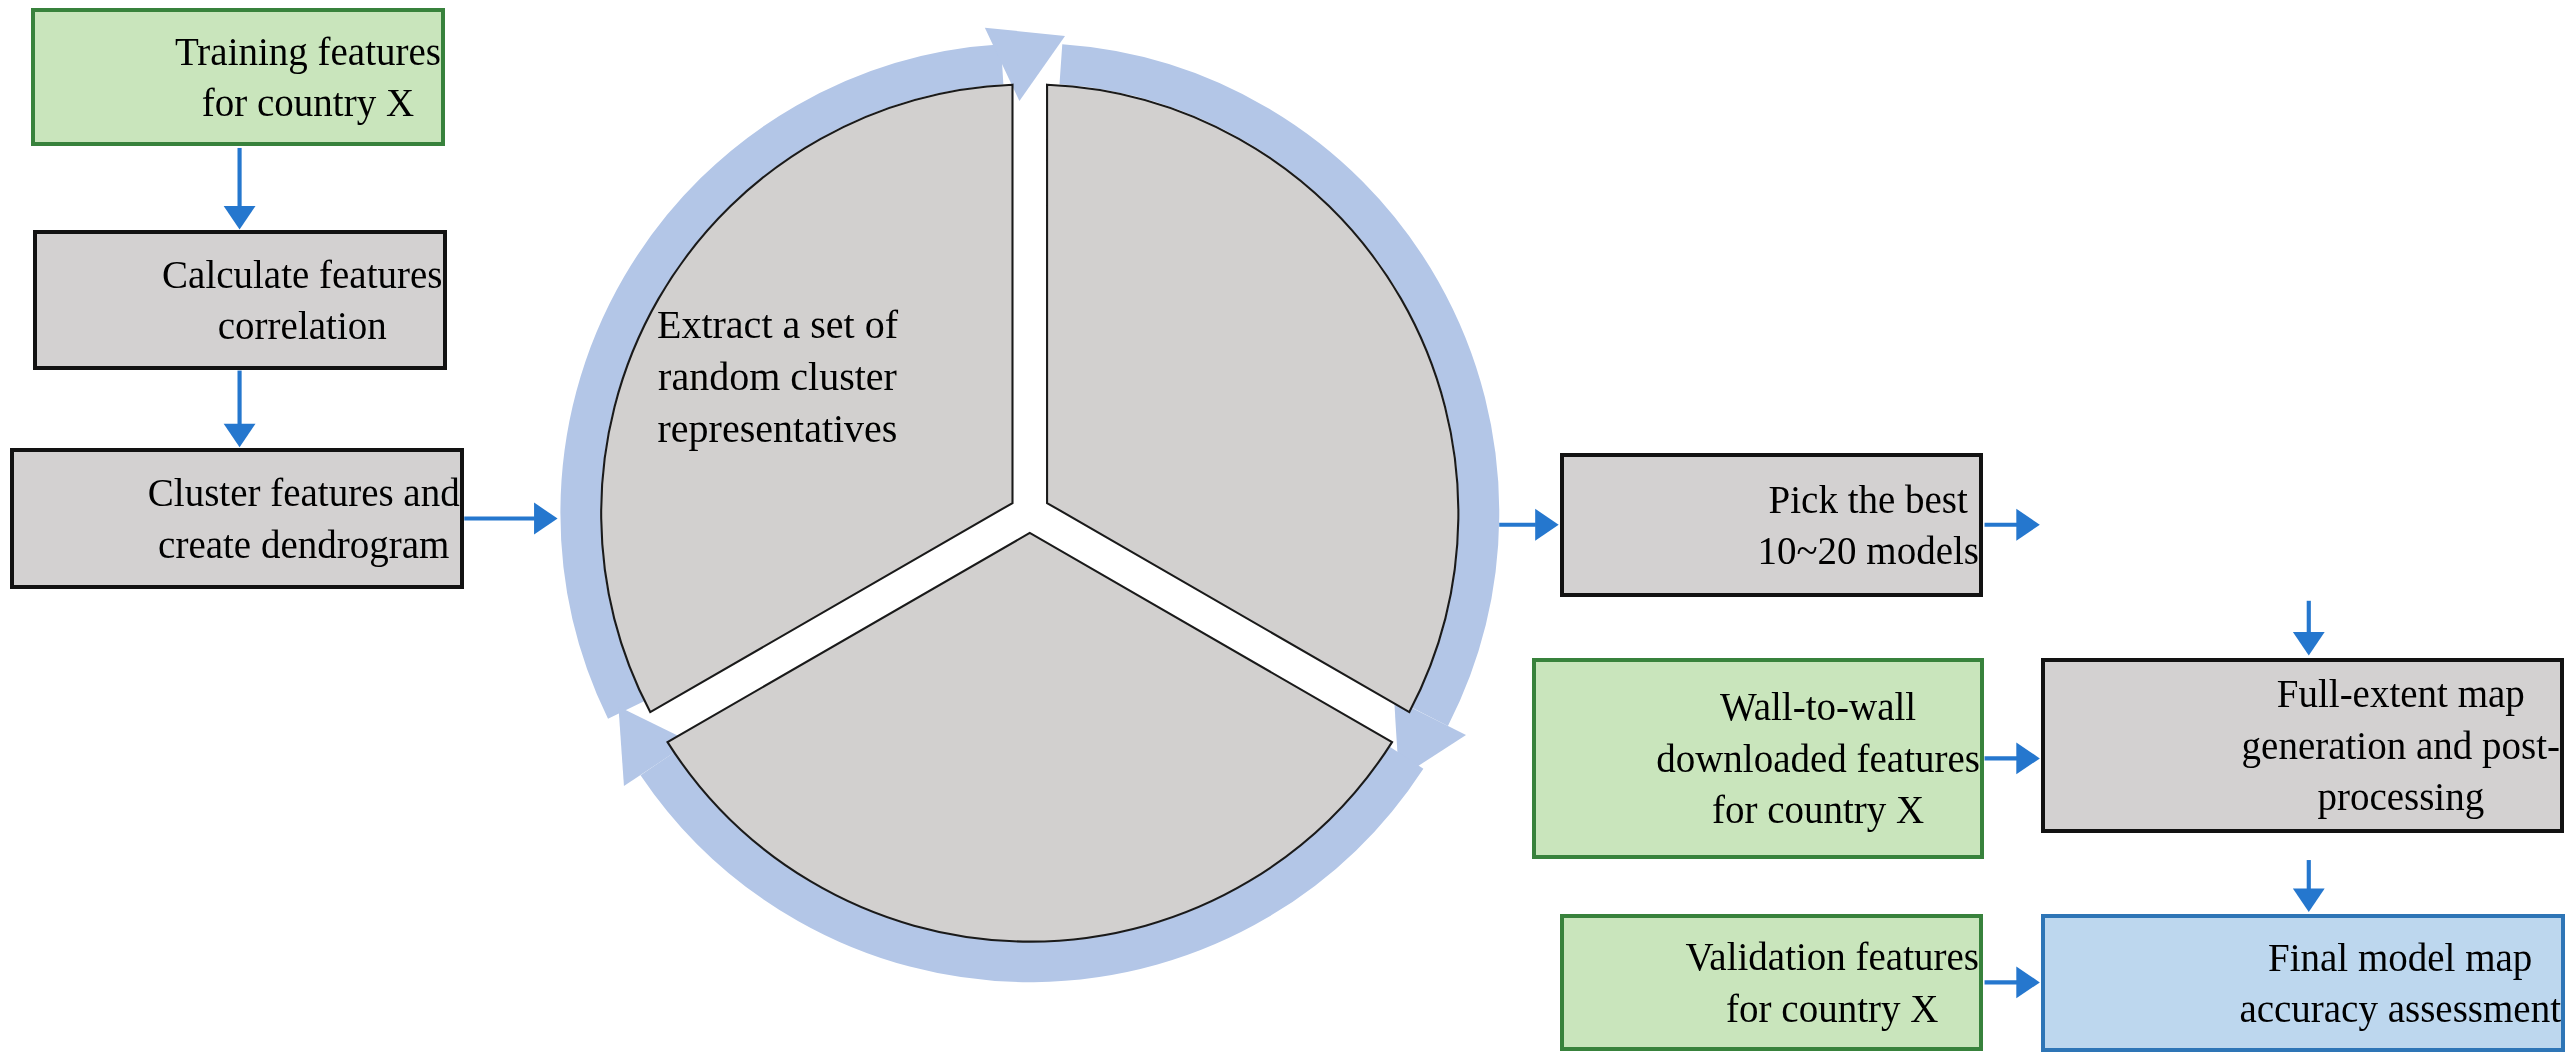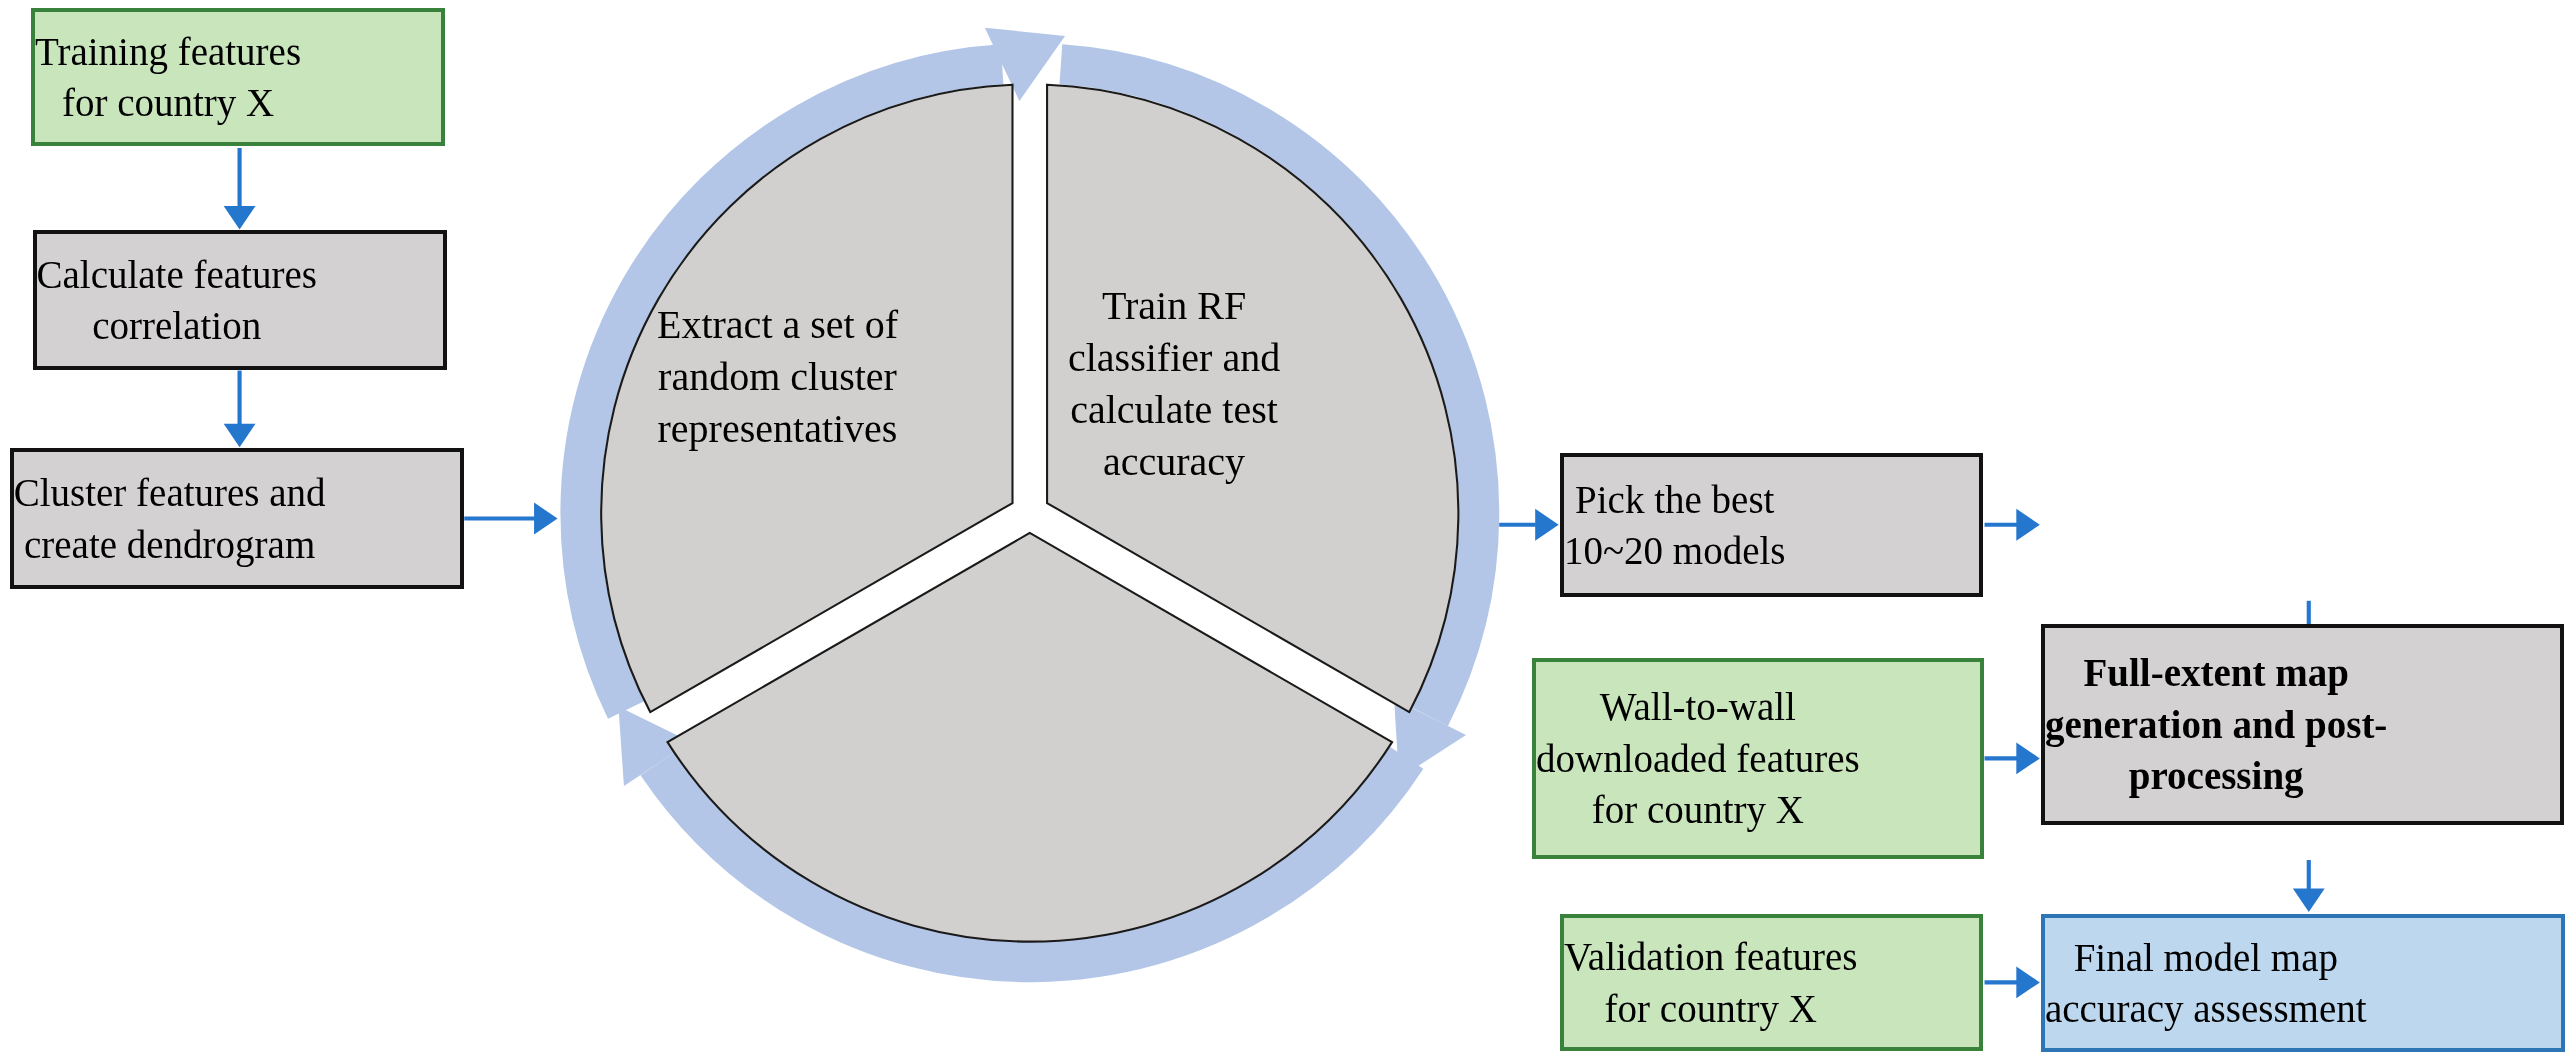--- a/index.html
+++ b/index.html
@@ -11,21 +11,21 @@
     font-family: "Liberation Serif", "DejaVu Serif", serif;
     color: var(--text, #000);
     overflow: hidden;
   }
   svg.layer { position: absolute; left: 0; top: 0; }
   .node {
     position: absolute;
     box-sizing: border-box;
     display: flex;
     align-items: center;
-    justify-content: flex-start;
+    justify-content: flex-end;
     text-align: center;
     white-space: pre-line;
     font-size: 39px;
     line-height: 1.32;
   }
   .node.green { background: var(--green_fill); border: 4.1px solid var(--green_border); }
   .node.gray  { background: var(--gray_fill);  border: 4.1px solid var(--gray_border); }
   .node.blue  { background: var(--blue_fill);  border: 4.8px solid var(--blue_border); }
   .sector-label {
     position: absolute;
@@ -122,21 +122,21 @@
 10~20 models</span>
   </div>
 
 
   <div class="node green" style="left:1532px; top:658px; width:452px; height:201px;">
     <span>Wall-to-wall
 downloaded features
 for country X</span>
   </div>
 
-  <div class="node gray" style="left:2041px; top:624px; width:523px; height:201px;font-weight:bold;">
+  <div class="node gray" style="left:2041px; top:658px; width:523px; height:175px;">
     <span>Full-extent map
 generation and post-
 processing</span>
   </div>
 
   <div class="node green" style="left:1560px; top:914px; width:423px; height:137px;">
     <span>Validation features
 for country X</span>
   </div>
 
@@ -144,22 +144,16 @@
     <span>Final model map
 accuracy assessment</span>
   </div>
 
   <div class="sector-label" style="left:657px; top:285px; width:353px; height:183px;">
     <span>Extract a set of
 random cluster
 representatives</span>
   </div>
 
-  <div class="sector-label" style="left:1068px; top:273px; width:315px; height:221px;">
-    <span>Train RF
-classifier and
-calculate test
-accuracy</span>
-  </div>
 
 
 </div>
 
 
 </body></html>

